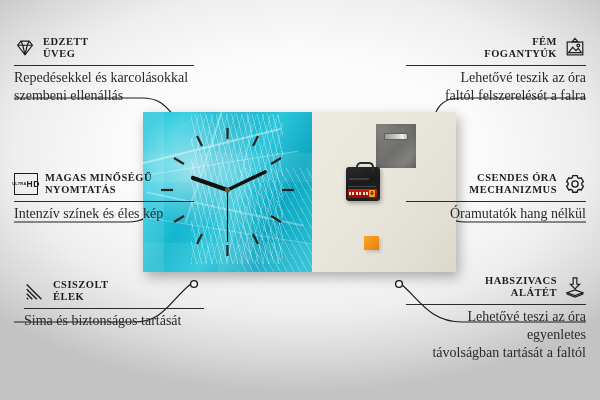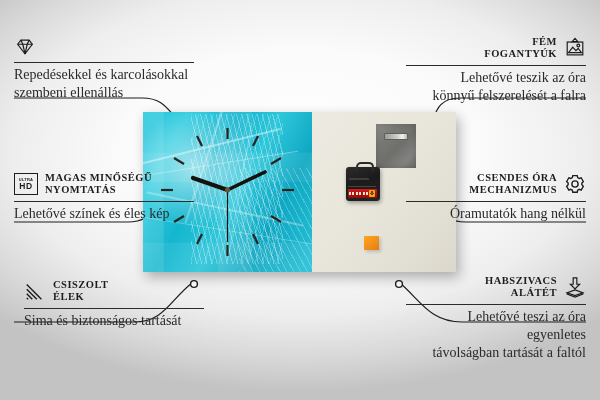--- a/index.html
+++ b/index.html
@@ -109,21 +109,21 @@
   .co-right .co-head{justify-content:flex-end;}
   .co-title{white-space:pre-line;}
   .co-rule{height:1px;background:#2b2b2b;margin:4px 0 3px;}
   .co-sub{
     font-size:14px;color:#2a2a2a;line-height:1.28;white-space:pre-line;
   }
   .icon{flex:0 0 auto;width:22px;height:22px;color:#1d1d1d;}
   .icon svg{display:block;width:100%;height:100%;}
   .hd-badge{
     flex:0 0 auto;width:22px;height:20px;border:1.2px solid #1d1d1d;
-    display:flex;flex-direction:column;align-items:center;justify-content:center;line-height:1;
+    display:flex;flex-direction:row;align-items:center;justify-content:center;line-height:1;
   }
   .hd-ultra{font-size:4px;letter-spacing:.2px;font-family:"Liberation Sans",sans-serif;}
   .hd-main{font-size:8.5px;font-weight:700;font-family:"Liberation Sans",sans-serif;}
 
   
   #c-glass{left:14px;top:36px;}
   #c-print{left:14px;top:172px;}
   #c-edges{left:14px;top:279px;margin-left:10px;}
   #c-handles{left:406px;top:36px;}
   #c-mech{left:406px;top:172px;}
@@ -208,37 +208,39 @@
   </div>
 
   <div class="callout co-left" id="c-glass">
     <div class="co-head">
       <span class="icon">
         <svg viewBox="0 0 24 24" fill="none" stroke="currentColor" stroke-width="1.3">
           <path d="M4 9 L7.5 4.5 H16.5 L20 9 L12 19.5 Z"></path>
           <path d="M4 9 H20 M7.5 4.5 L9.6 9 L12 19.5 M16.5 4.5 L14.4 9 L12 19.5"></path>
         </svg>
       </span>
+      <span class="co-title">EDZETT
+ÜVEG</span>
     </div>
     <div class="co-rule"></div>
     <div class="co-sub">Repedésekkel és karcolásokkal
 szembeni ellenállás</div>
   </div>
 
   <div class="callout co-left" id="c-print">
     <div class="co-head">
       <span class="hd-badge">
         <span class="hd-ultra">ultra</span>
         <span class="hd-main">HD</span>
       </span>
       <span class="co-title">MAGAS MINŐSÉGŰ
 NYOMTATÁS</span>
     </div>
     <div class="co-rule"></div>
-    <div class="co-sub">Lehetővé színek és éles kép</div>
+    <div class="co-sub">Intenzív színek és éles kép</div>
   </div>
 
   <div class="callout co-left" id="c-edges">
     <div class="co-head">
       <span class="icon">
         <svg viewBox="0 0 24 24" fill="none" stroke="currentColor" stroke-width="1.5">
           <path d="M3 5 L19 21"></path>
             <path d="M3 10 L14 21"></path>
             <path d="M3 15 L9 21"></path>
             <path d="M3 19.5 L4.5 21"></path>
@@ -259,21 +261,21 @@
         <svg viewBox="0 0 24 24" fill="none" stroke="currentColor" stroke-width="1.3">
           <path d="M12 1.5 L15 5 H9 Z"></path>
           <rect x="3.5" y="5.5" width="17" height="14"></rect>
           <path d="M5 17 L9.5 11 L13 15 L15.5 12.5 L19 17 Z"></path>
           <circle cx="15.6" cy="9.2" r="1.5"></circle>
         </svg>
       </span>
     </div>
     <div class="co-rule"></div>
     <div class="co-sub">Lehetővé teszik az óra
-könnyű felszerelését a falra</div>
+faltól felszerelését a falra</div>
   </div>
 
   <div class="callout co-right" id="c-foam">
     <div class="co-head">
       <span class="co-title">HABSZIVACS
 ALÁTÉT</span>
       <span class="icon">
         <svg viewBox="0 0 24 24" fill="none" stroke="currentColor" stroke-width="1.3">
           <path d="M10 2 h4 v7 h3 l-5 5 -5-5 h3 Z"></path>
           <path d="M12 15.2 L20.5 18.2 L12 21.4 L3.5 18.2 Z"></path>

